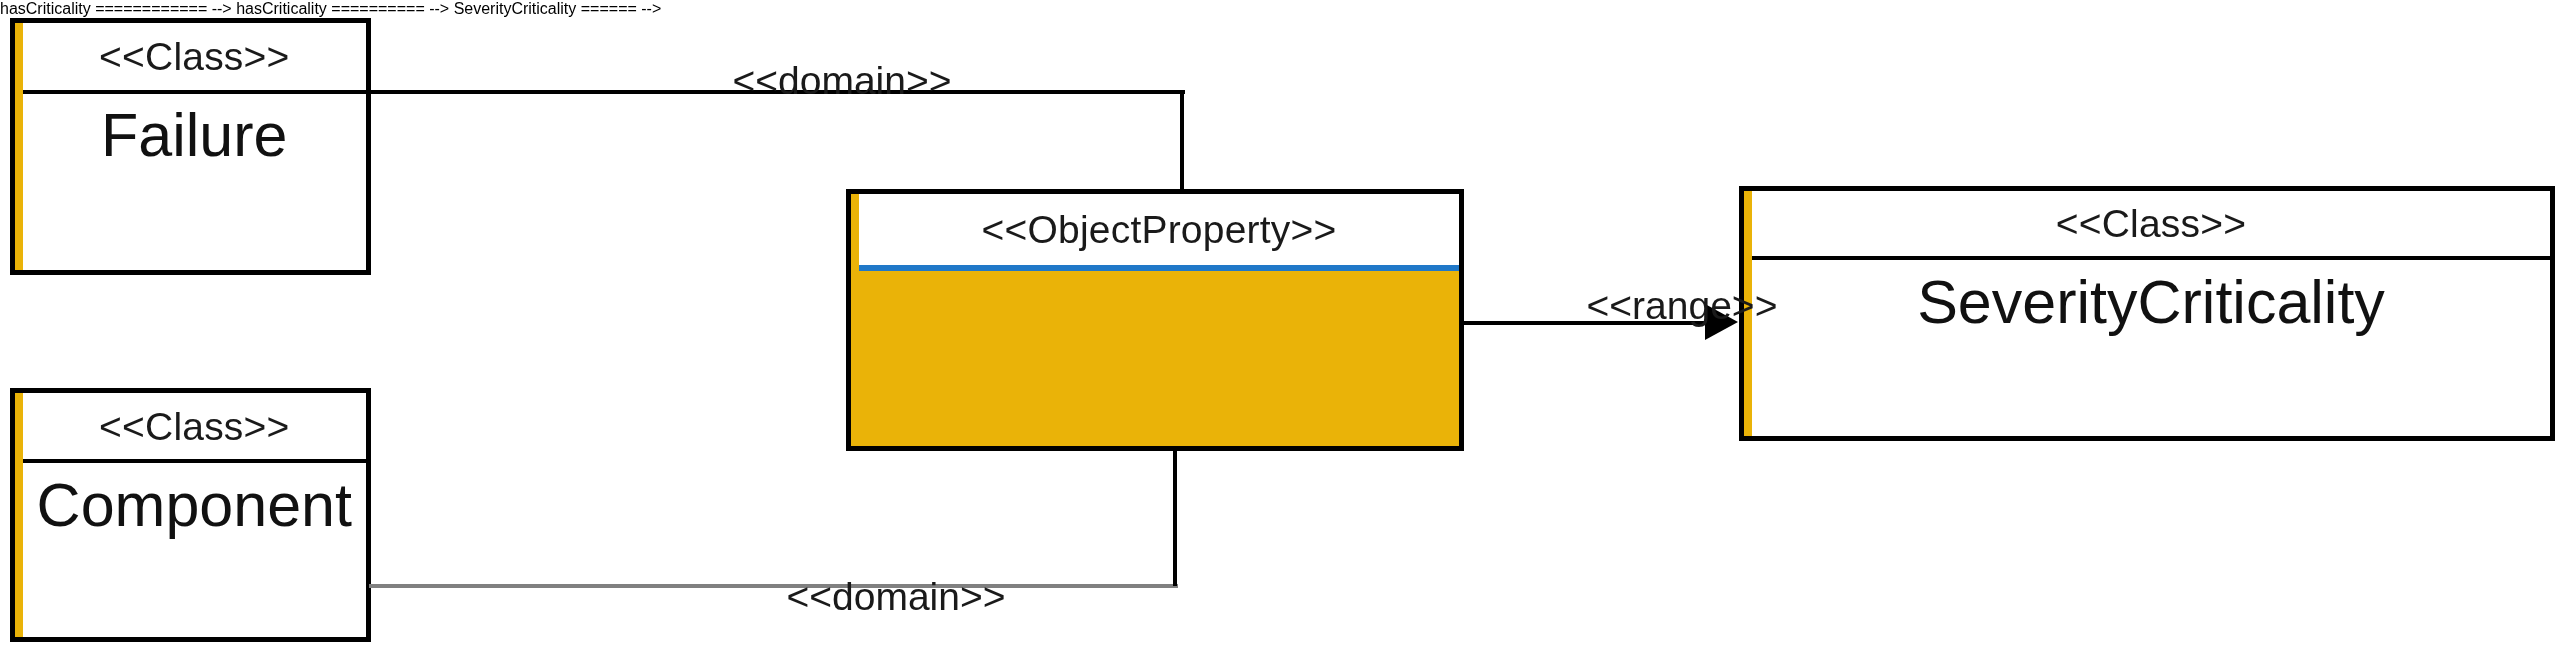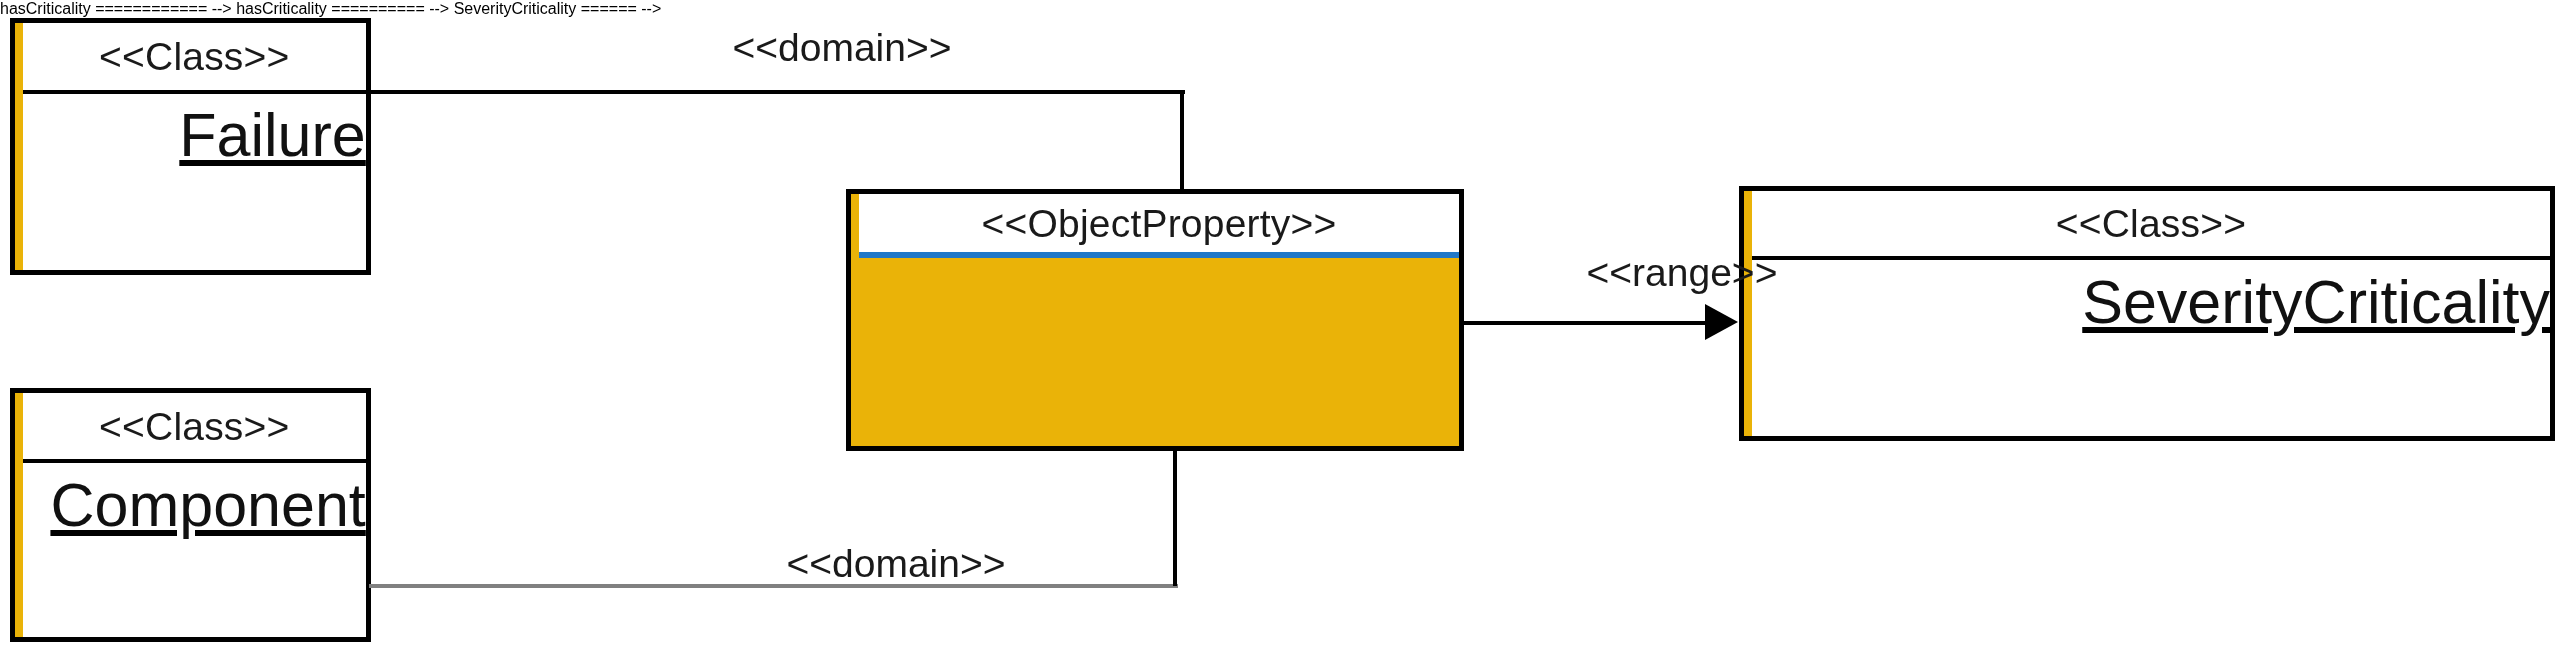--- a/index.html
+++ b/index.html
@@ -47,24 +47,23 @@
     color: #1a1a1a;
     letter-spacing: 0.2px;
     white-space: nowrap;
   }
   .uml-body {
     box-sizing: border-box;
     flex: 1 1 auto;
     width: 100%;
     display: flex;
     align-items: flex-start;
-    justify-content: flex-end;
+    justify-content: center;
     padding-top: 9.8px;
     background: #ffffff;
-    text-decoration: underline;
   }
   .uml-body-text {
     font-size: 61px;
     line-height: 1.05;
     color: #111111;
     white-space: nowrap;
   }
 
   
   .conn-h {
@@ -84,39 +83,40 @@
   .conn-gray {
     border-color: #808080;
   }
   .conn-label {
     position: absolute;
     font-size: 39px;
     line-height: 1;
     color: #1a1a1a;
     white-space: nowrap;
     transform: translateX(-50%);
+    margin-top: 33px;
   }
   .arrow-head {
     position: absolute;
     width: 0;
     height: 0;
     border-top: 18.6px solid transparent;
     border-bottom: 18.6px solid transparent;
     border-left: 33px solid #000000;
   }
 
   
   #box-failure            { left: 9.8px;   top: 17.7px;  width: 361px; height: 257px; }
   #box-failure .uml-header  { height: 71px; }
 
   #box-component          { left: 9.8px;   top: 388px; width: 361px; height: 254px; }
   #box-component .uml-header{ height: 70px; }
 
   #box-hascriticality     { left: 846px;  top: 189px; width: 618px; height: 262px; }
-  #box-hascriticality .uml-header { height: 64px; }
+  #box-hascriticality .uml-header { height: 77px; }
 
   #box-severitycriticality{ left: 1739px; top: 186px; width: 816px; height: 255px; }
   #box-severitycriticality .uml-header { height: 69px; }
 
   
   #domain-top-h  { left: 369px;  top: 90px;  width: 816px; }
   #domain-top-v  { left: 1180px; top: 90px;  height: 101px; }
   #domain-top-label { left: 842px; top: 27.5px; }
 
   

